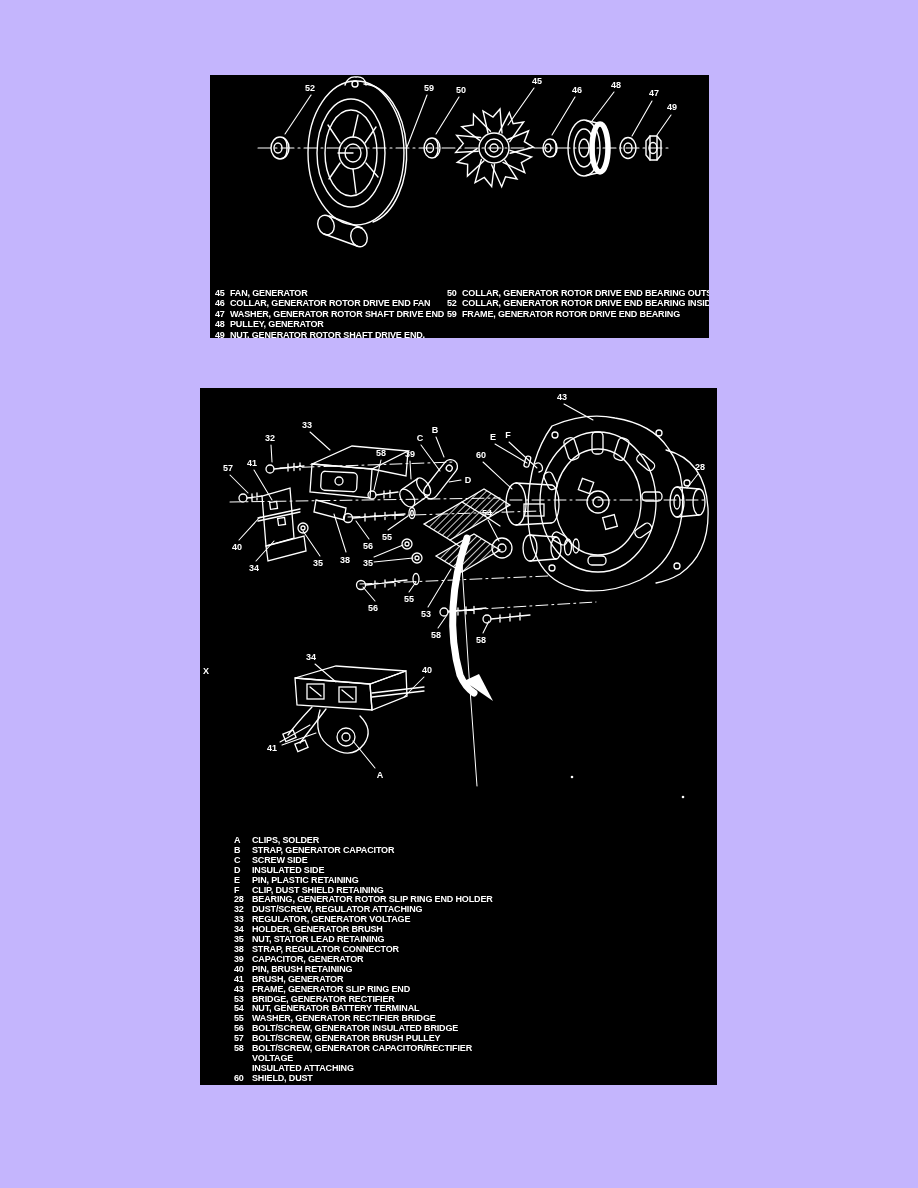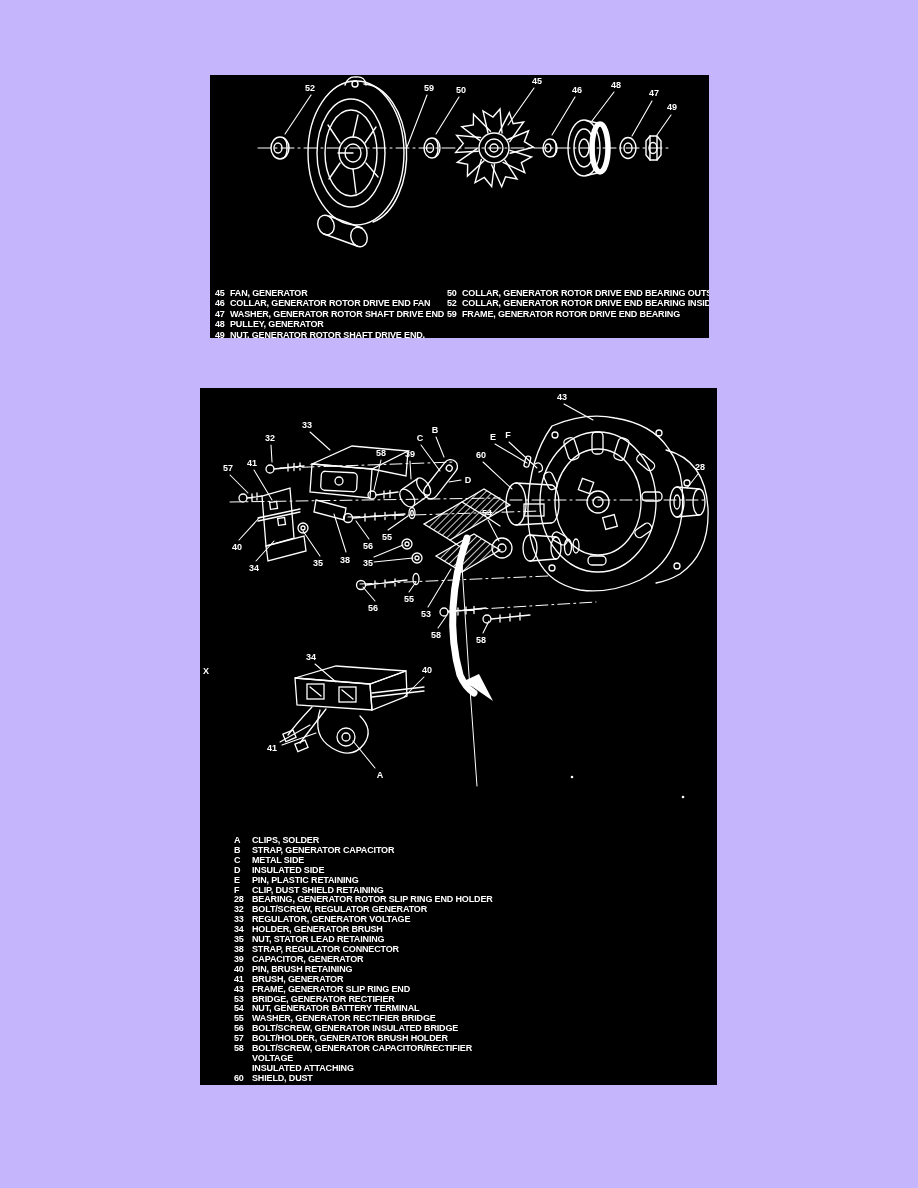--- a/index.html
+++ b/index.html
@@ -423,21 +423,21 @@
           <span class="ltext">CLIPS, SOLDER</span>
         </div>
 
         <div class="lrow">
           <span class="lnum">B</span>
           <span class="ltext">STRAP, GENERATOR CAPACITOR</span>
         </div>
 
         <div class="lrow">
           <span class="lnum">C</span>
-          <span class="ltext">METAL SIDE</span>
+          <span class="ltext">SCREW SIDE</span>
         </div>
 
         <div class="lrow">
           <span class="lnum">D</span>
           <span class="ltext">INSULATED SIDE</span>
         </div>
 
         <div class="lrow">
           <span class="lnum">E</span>
           <span class="ltext">PIN, PLASTIC RETAINING</span>
@@ -448,21 +448,21 @@
           <span class="ltext">CLIP, DUST SHIELD RETAINING</span>
         </div>
 
         <div class="lrow">
           <span class="lnum">28</span>
           <span class="ltext">BEARING, GENERATOR ROTOR SLIP RING END HOLDER</span>
         </div>
 
         <div class="lrow">
           <span class="lnum">32</span>
-          <span class="ltext">BOLT/SCREW, REGULATOR GENERATOR</span>
+          <span class="ltext">DUST/SCREW, REGULATOR ATTACHING</span>
         </div>
 
         <div class="lrow">
           <span class="lnum">33</span>
           <span class="ltext">REGULATOR, GENERATOR VOLTAGE</span>
         </div>
 
         <div class="lrow">
           <span class="lnum">34</span>
           <span class="ltext">HOLDER, GENERATOR BRUSH</span>
@@ -513,21 +513,21 @@
           <span class="ltext">WASHER, GENERATOR RECTIFIER BRIDGE</span>
         </div>
 
         <div class="lrow">
           <span class="lnum">56</span>
           <span class="ltext">BOLT/SCREW, GENERATOR INSULATED BRIDGE</span>
         </div>
 
         <div class="lrow">
           <span class="lnum">57</span>
-          <span class="ltext">BOLT/HOLDER, GENERATOR BRUSH HOLDER</span>
+          <span class="ltext">BOLT/SCREW, GENERATOR BRUSH PULLEY</span>
         </div>
 
         <div class="lrow">
           <span class="lnum">58</span>
           <span class="ltext">BOLT/SCREW, GENERATOR CAPACITOR/RECTIFIER</span>
         </div>
 
         <div class="lrow">
           <span class="lnum"></span>
           <span class="ltext">VOLTAGE</span>

